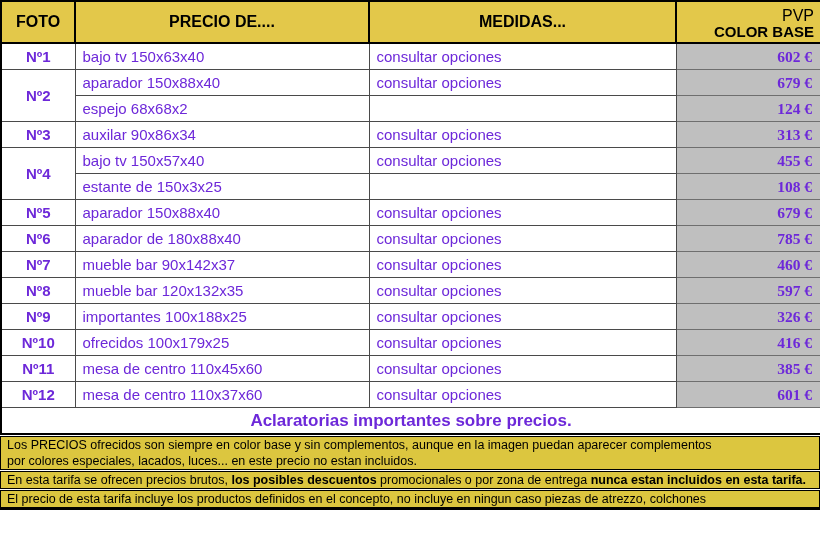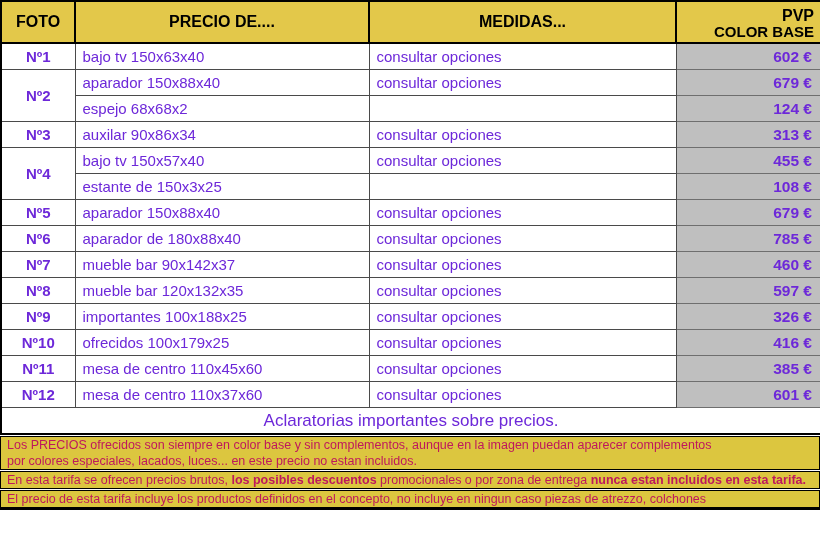--- a/index.html
+++ b/index.html
@@ -34,21 +34,21 @@
     border: 2px solid var(--border-dark);
     height: 40px;
     padding: 0 6px;
     color: #000;
     font-size: 16px;
     font-weight: bold;
     vertical-align: middle;
   }
   th.h-center { text-align: center; }
   th.h-pvp { text-align: right; padding-right: 6px; vertical-align: middle; }
-  .pvp-line1 { font-size: 16px; font-weight: bold; line-height: 19px; }
+  .pvp-line1 { font-size: 16px; font-weight: normal; line-height: 19px; }
   .pvp-line2 { font-size: 15px; font-weight: bold; line-height: 13px; }
 
   tbody td {
     border: 1px solid var(--grid-line);
     height: 25px;
     font-size: 15px;
     color: #6d28d9;
     padding: 0 4px;
     vertical-align: middle;
     overflow: hidden;
@@ -62,42 +62,43 @@
   }
   td.concepto { text-align: left; padding-left: 7px; }
   td.medidas  { text-align: left; padding-left: 7px; }
   td.precio {
     background: var(--price-grey);
     text-align: right;
     font-weight: bold;
     font-size: 15.5px;
     padding-right: 8px;
     border: 1px solid #6e6e6e;
+    font-family: Liberation Serif, serif;
   }
   tr.title-row td {
     border: 2px solid var(--border-dark);
     border-top: 1px solid var(--grid-line);
     background: #ffffff;
     height: 25px;
     text-align: center;
-    font-weight: normal;
+    font-weight: bold;
     font-size: 17px;
     white-space: nowrap;
   }
 
   .notes { width: 820px; box-sizing: border-box; }
   .note {
     box-sizing: border-box;
     background: var(--notes-yellow);
     border: 1px solid var(--border-dark);
     margin-top: 1px;
     padding: 0 6px;
     font-size: 12.5px;
     line-height: 16px;
-    color: #be185d;
+    color: #000000;
     overflow: hidden;
     white-space: nowrap;
   }
   .note:last-child { border-bottom-width: 3px; }
   .note .seg-bold { font-weight: bold; }
 </style>
 </head>
 <body>
 
 <div class="sheet">

